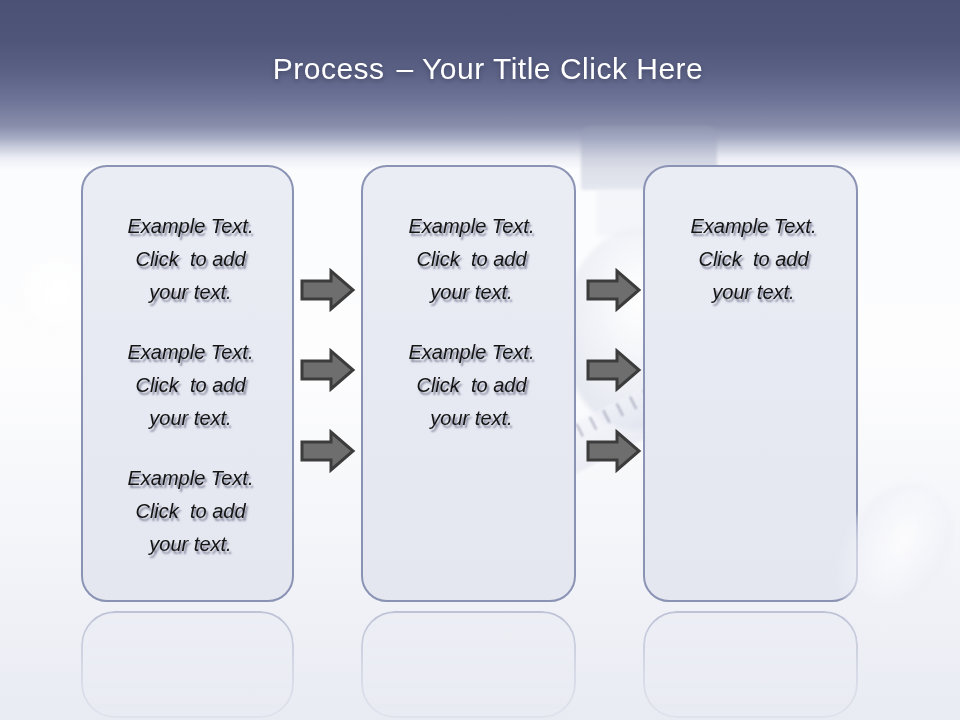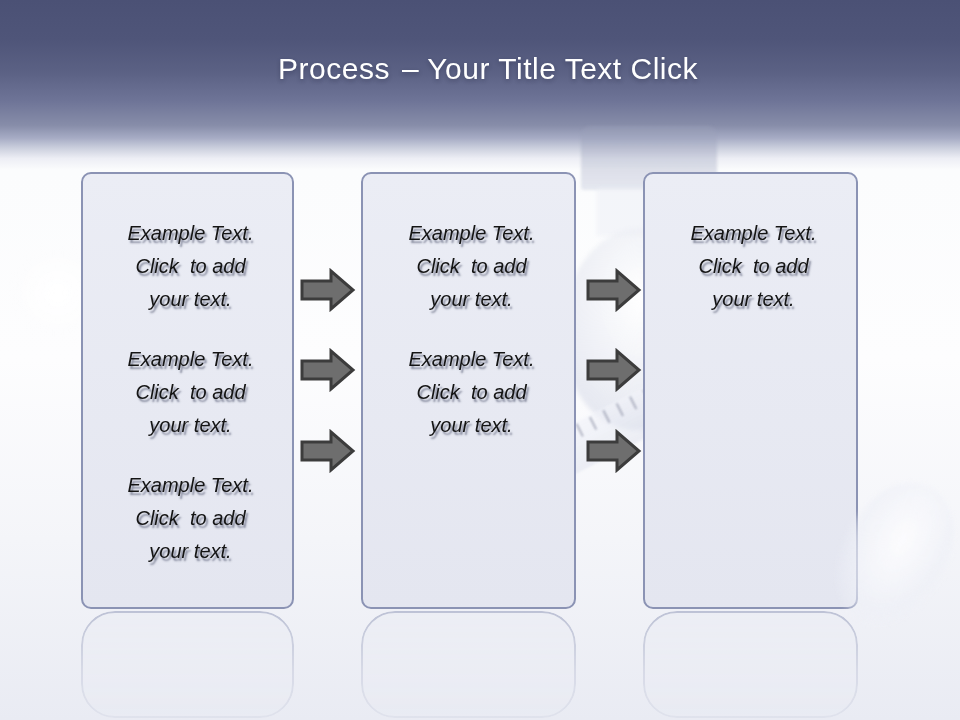--- a/index.html
+++ b/index.html
@@ -78,23 +78,23 @@
     position: absolute; left: 842px; top: 478px; width: 106px; height: 152px;
     transform: rotate(28deg); border-radius: 50%;
     background: radial-gradient(ellipse at 50% 40%,
       rgba(252,252,254,0.95), rgba(238,240,247,0.60) 58%, rgba(230,233,242,0) 76%);
     filter: blur(2px);
     z-index: 6; pointer-events: none;
   }
 
   
   .box {
-    position: absolute; top: 172px; height: 437px;
+    position: absolute; top: 165px; height: 437px;
     border: 2px solid var(--box_border);
-    border-radius: 10px;
+    border-radius: 26px;
     background: linear-gradient(180deg, #ebedf5 0%, var(--box_fill) 100%);
     z-index: 3;
     padding: 43px 4px 0 10px;
     text-align: center;
   }
   .box1 { left: 81px;  width: 213px; }
   .box2 { left: 361px; width: 215px; }
   .box3 { left: 643px; width: 215px; }
 
   .box p {
@@ -136,21 +136,21 @@
   .row1 { top: 268px; }
   .row2 { top: 348px; }
   .row3 { top: 429px; }
 </style>
 </head>
 <body>
 
 <div class="slide">
 
   <h1 class="title">
-    <span class="t-bold">Process</span><span class="t-rest">– Your Title Text Click</span>
+    <span class="t-bold">Process</span><span class="t-rest">– Your Title Click Here</span>
   </h1>
 
   <div class="bg">
     <div class="vial-cap"></div>
     <div class="vial-neck"></div>
     <div class="vial-body"></div>
     <div class="ruler"></div>
     <div class="blob-left"></div>
   </div>
 

